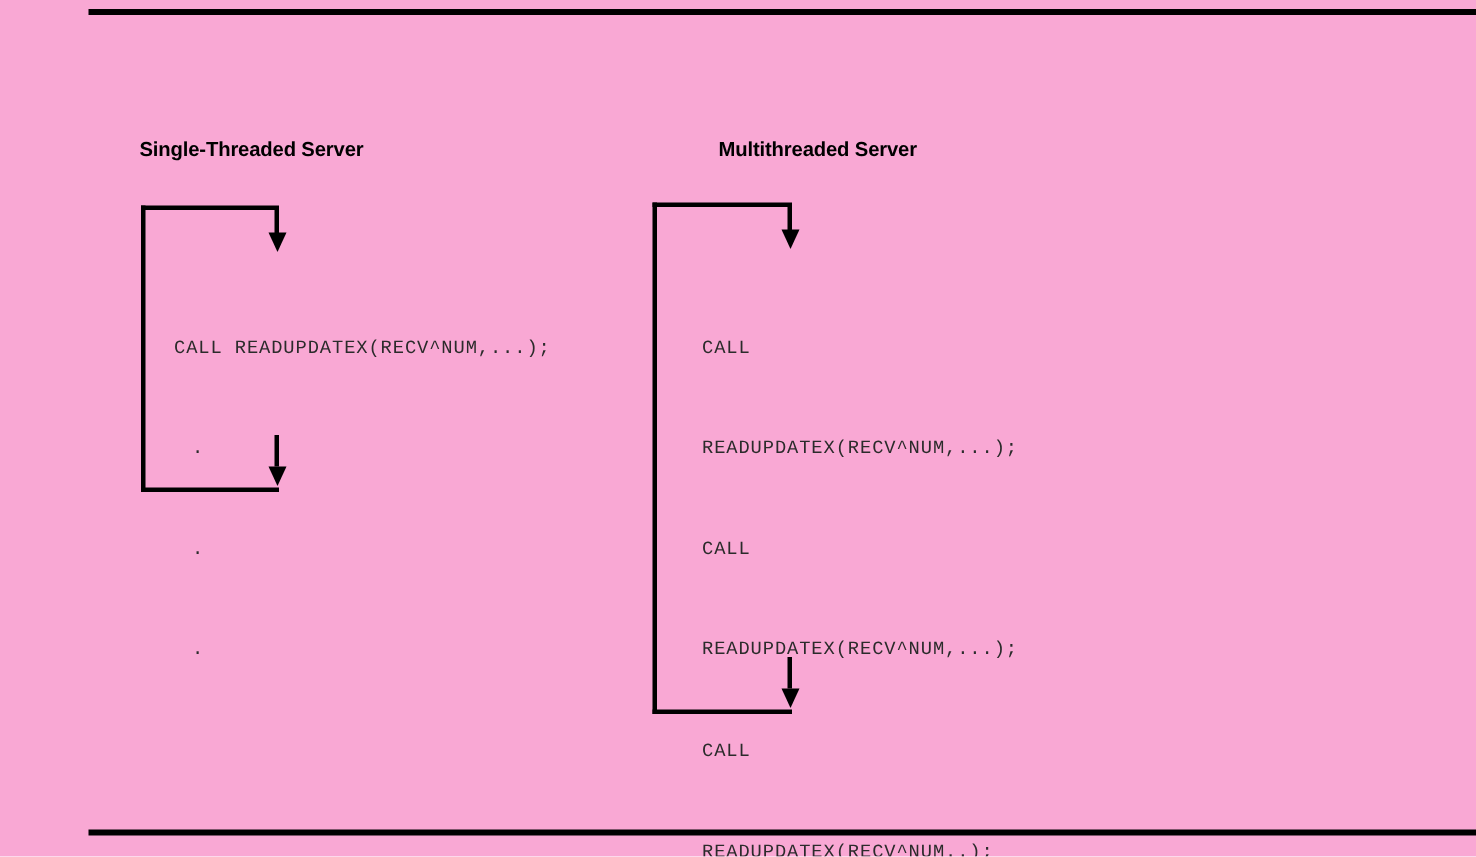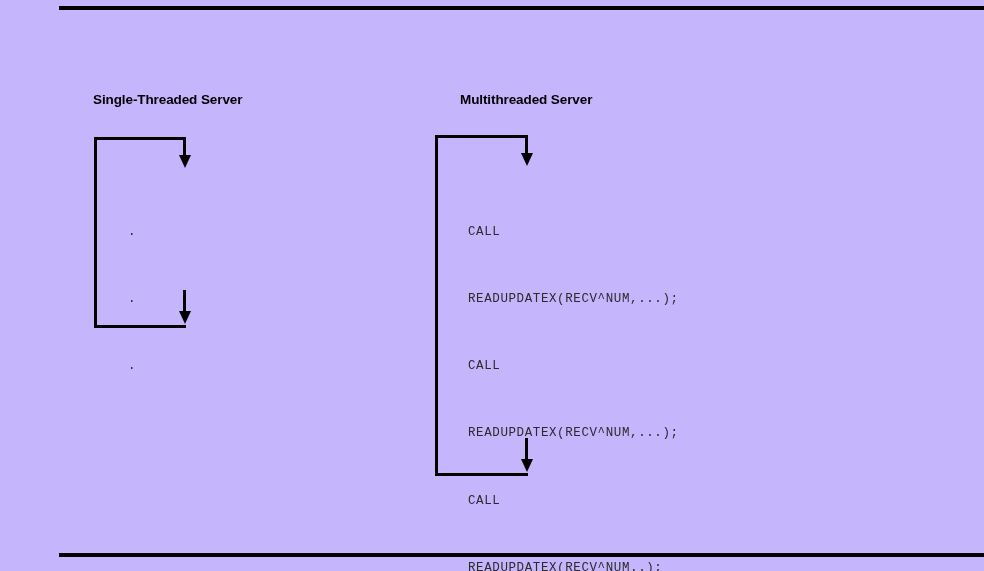--- a/index.html
+++ b/index.html
@@ -8,21 +8,21 @@
     padding: 0;
     background: #ffffff;
   }
   body {
     font-family: "Liberation Sans", sans-serif;
   }
   #page {
     position: relative;
     width: 984px;
     height: 571px;
-    background: #c4b5fd;
+    background: #f9a8d4;
     overflow: hidden;
   }
 
   
   .page-rule {
     position: absolute;
     left: 59px;
     right: 0px;
     height: 4px;
     background: #000000;
@@ -34,21 +34,21 @@
   .fig-heading {
     position: absolute;
     font-family: "Liberation Sans", sans-serif;
     font-weight: bold;
     font-size: 13.5px;
     letter-spacing: -0.1px;
     color: #000000;
     white-space: nowrap;
   }
   #heading-single { left: 93px;  top: 92px; }
-  #heading-multi  { left: 416px; top: 92px; padding-left: 44px; }
+  #heading-multi  { left: 435px; top: 92px; padding-left: 44px; }
 
   
   .loop-bracket {
     position: absolute;
   }
   .loop-bracket .seg {
     position: absolute;
     background: #000000;
   }
   .loop-bracket .seg.v-left {
@@ -120,20 +120,21 @@
       <div class="seg h-bottom" style="width:92px;"></div>
 
       <div class="arrow-stem" style="left:89px; top:2px; height:18px;"></div>
       <div class="arrow-head" style="left:84.5px; top:18px;"></div>
 
       <div class="arrow-stem" style="left:89px; top:153px; height:21px;"></div>
       <div class="arrow-head" style="left:84.5px; top:174px;"></div>
     </div>
 
     <div class="code-block" id="code-single">
+      <span class="code-line">CALL READUPDATEX(RECV^NUM,...);</span>
       <span class="code-line ellipsis">.</span>
       <span class="code-line ellipsis">.</span>
       <span class="code-line ellipsis">.</span>
     </div>
 
   </div>
 
   <div>
 
     <div class="fig-heading" id="heading-multi">Multithreaded Server</div>

